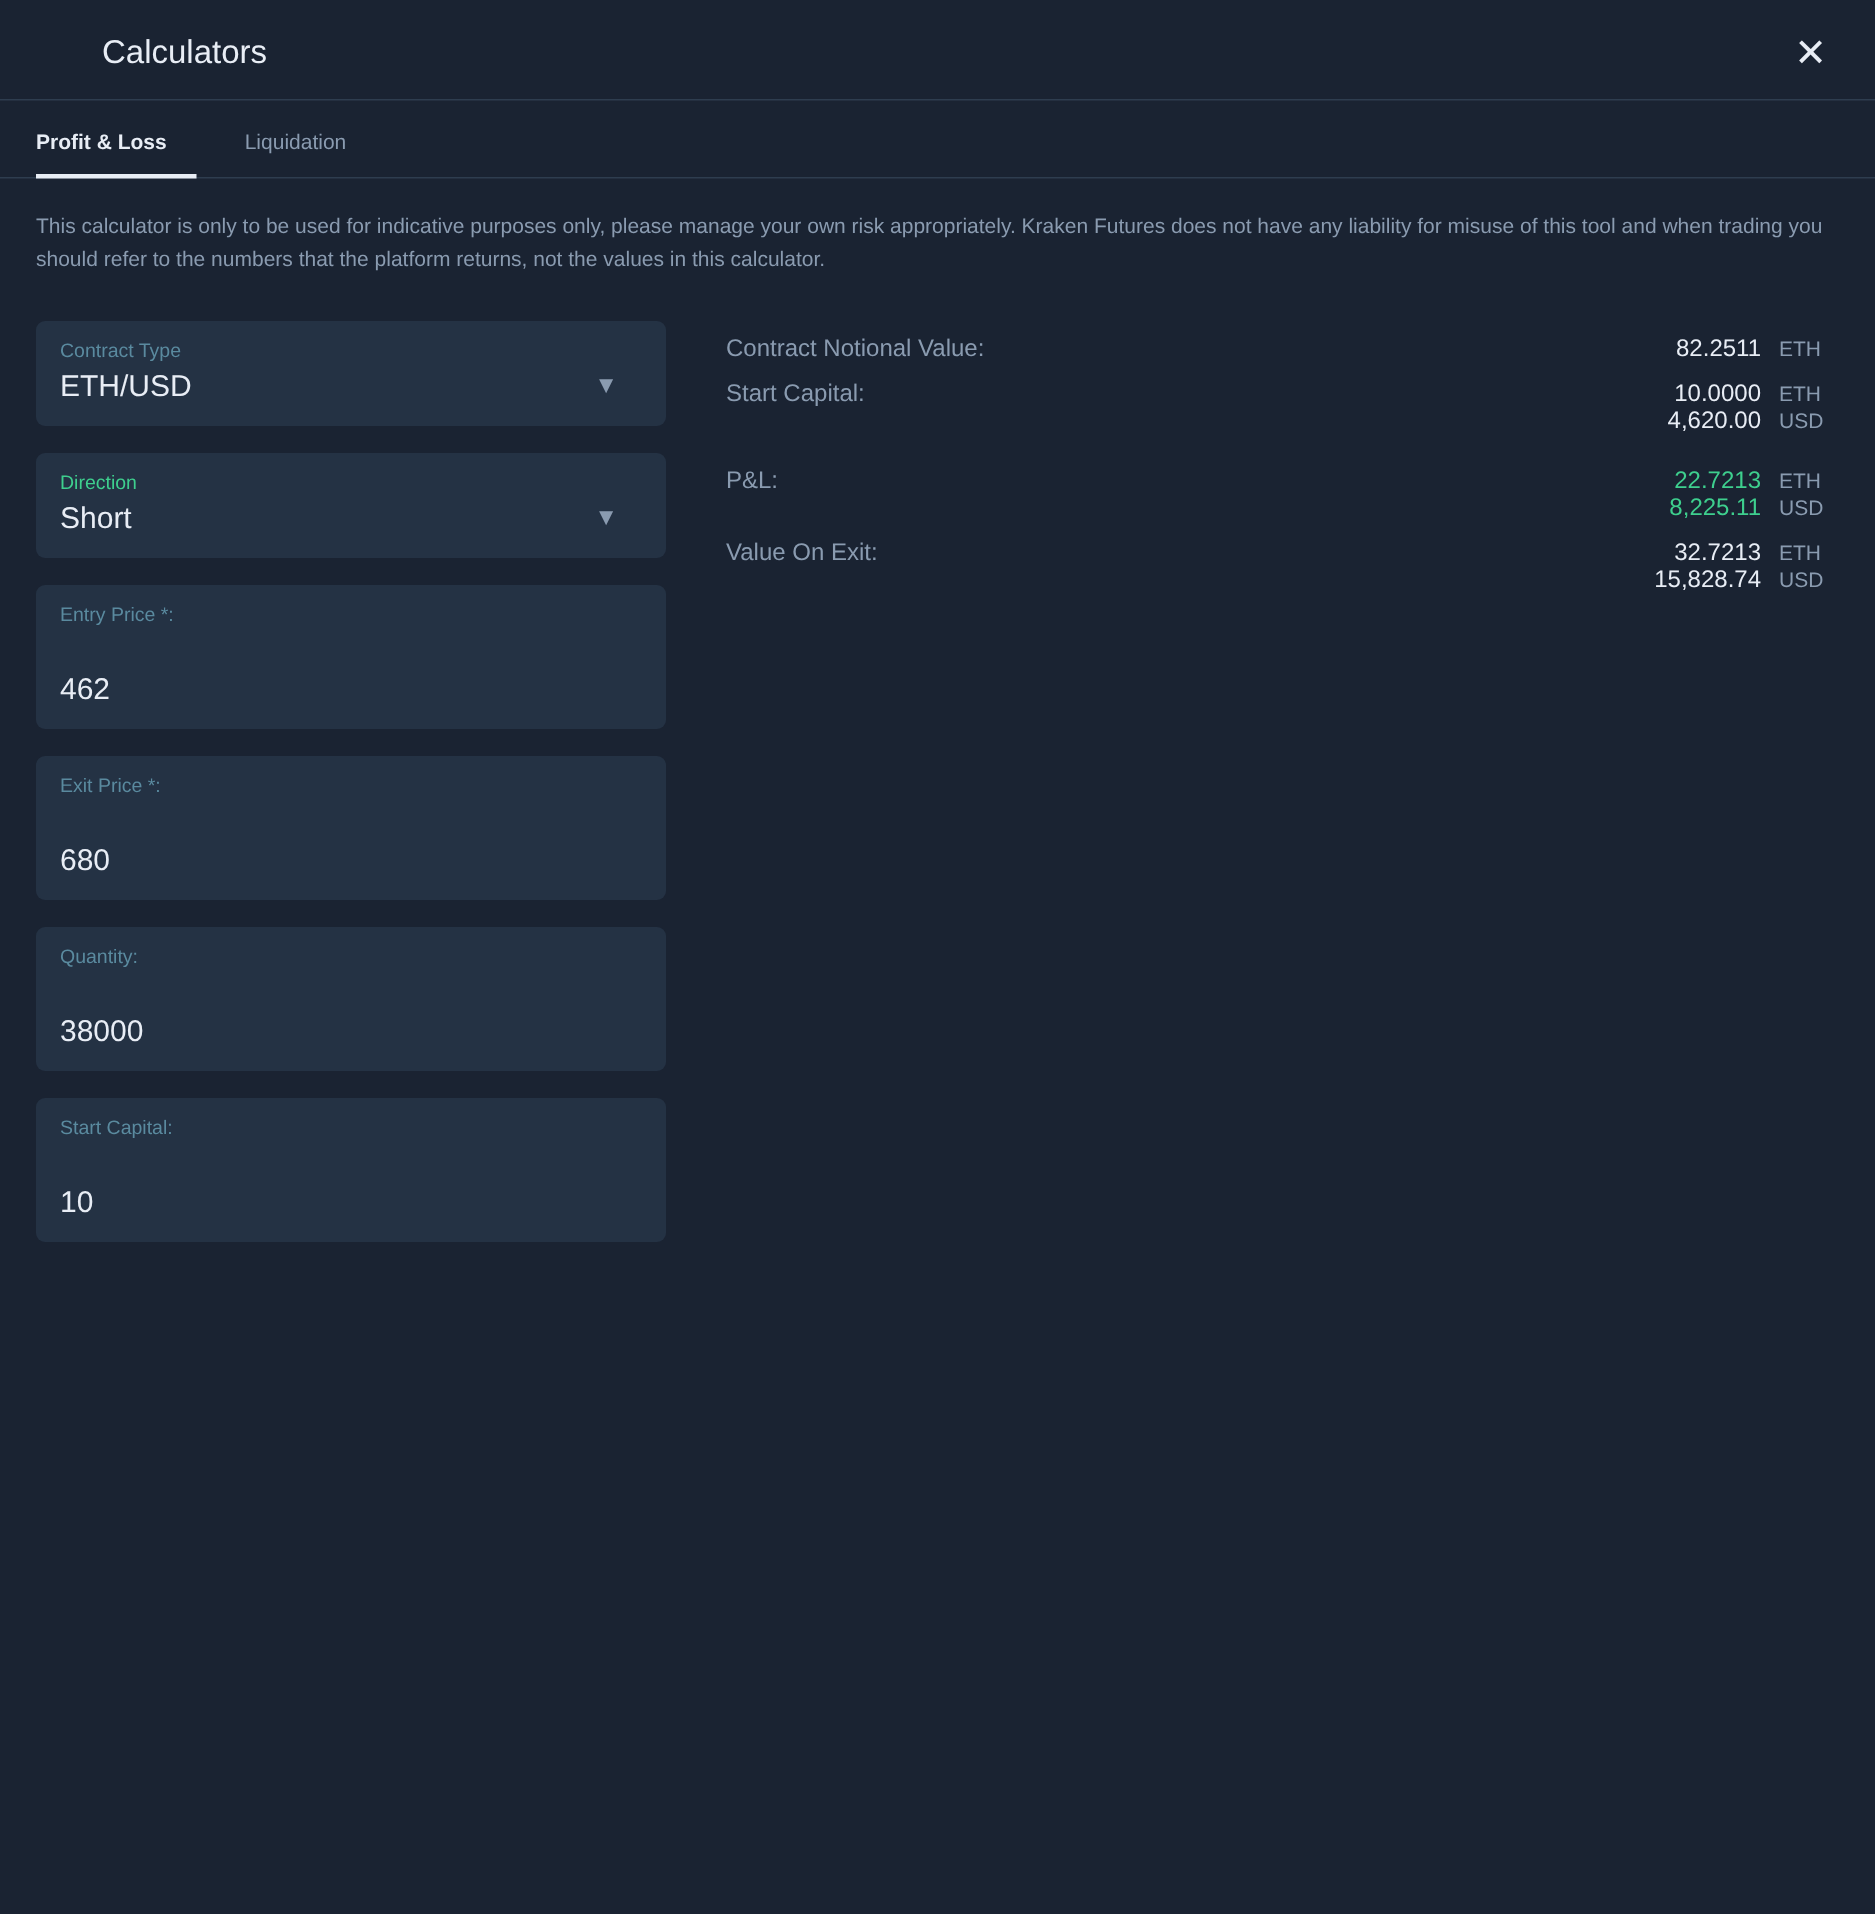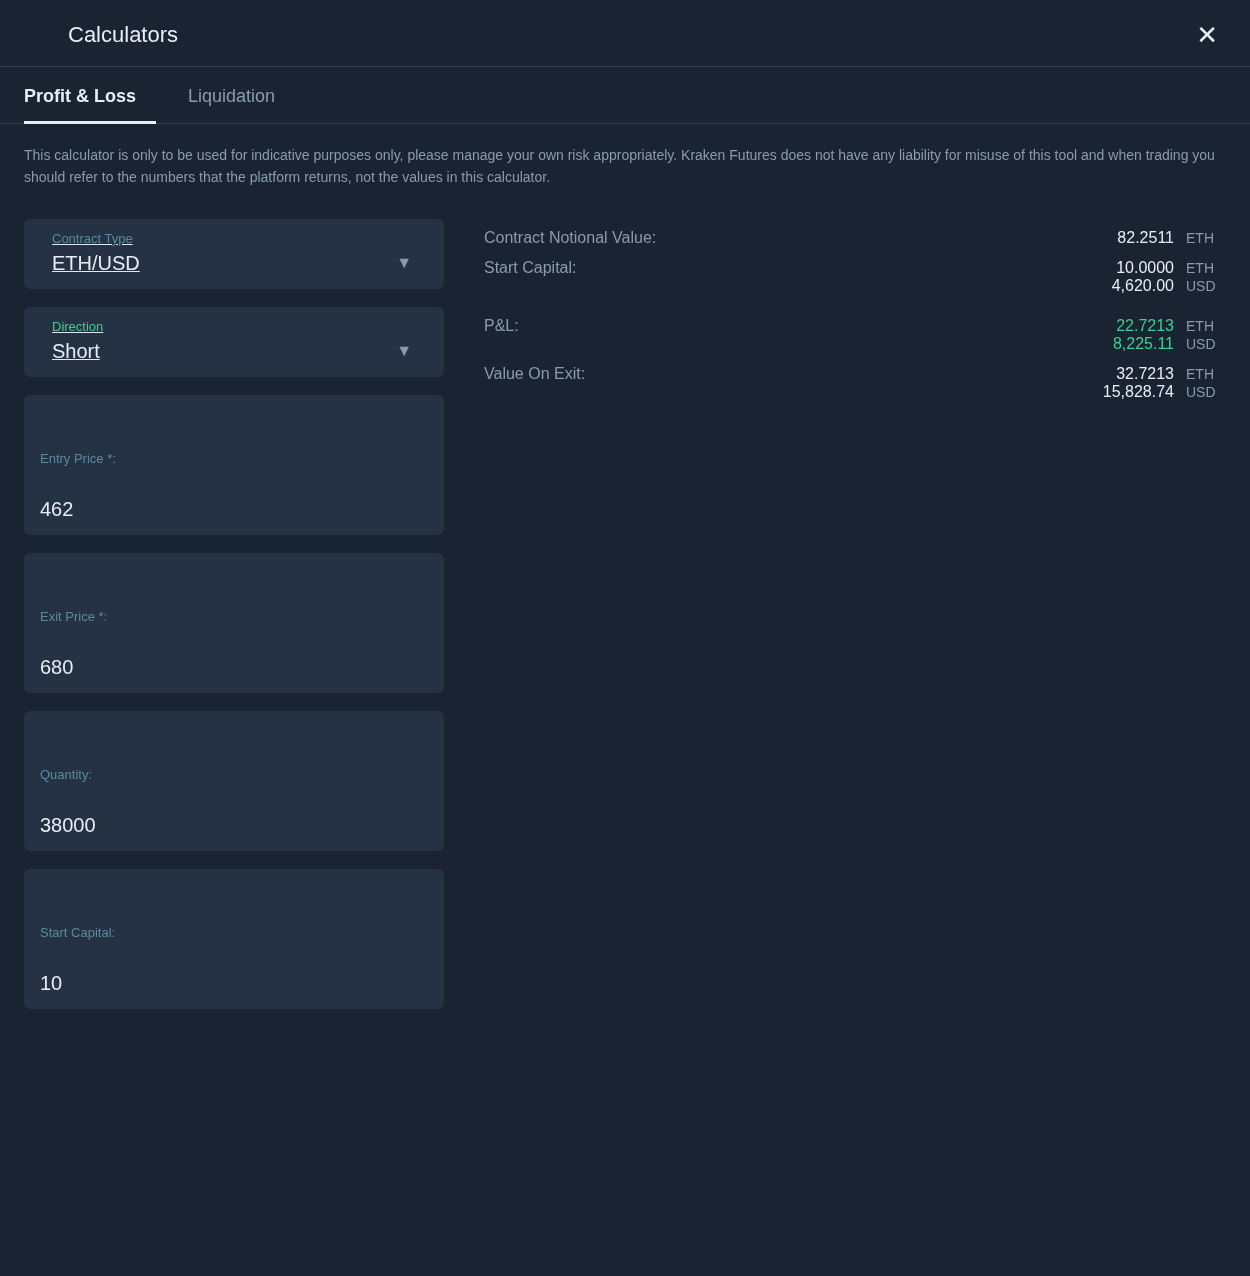--- a/index.html
+++ b/index.html
@@ -50,21 +50,21 @@
     }
 
     .tabs {
       display: flex;
       padding: 0 24px;
       border-bottom: 1px solid #2e3d4f;
     }
 
     .tab {
       padding: 18px 20px 14px 0;
-      font-size: 18px;
+      font-size: 14px;
       cursor: pointer;
       color: #8a9bb0;
       margin-right: 32px;
       border-bottom: 3px solid transparent;
       position: relative;
       top: 1px;
     }
 
     .tab.active {
       color: #e8edf5;
@@ -95,23 +95,22 @@
     }
 
     .right-column {
       flex: 1;
       padding-top: 4px;
     }
 
     .field-group {
       background: #243244;
       border-radius: 6px;
-      padding: 12px 16px 14px 28px;
+      padding: 12px 16px 14px 16px;
       position: relative;
-      text-decoration: underline;
     }
 
     .field-label {
       font-size: 13px;
       color: #5a8a9f;
       margin-bottom: 6px;
     }
 
     .field-value {
       font-size: 20px;
@@ -189,21 +188,20 @@
     .input-field-wrapper {
       background: #243244;
       border-radius: 6px;
       padding: 12px 16px 14px 16px;
     }
 
     .input-label {
       font-size: 13px;
       color: #5a8a9f;
       margin-bottom: 6px;
-      margin-top: 44px;
     }
 
     .input-value {
       font-size: 20px;
       color: #e8edf5;
       margin-top: 32px;
     }
   </style>
 </head>
 <body>

